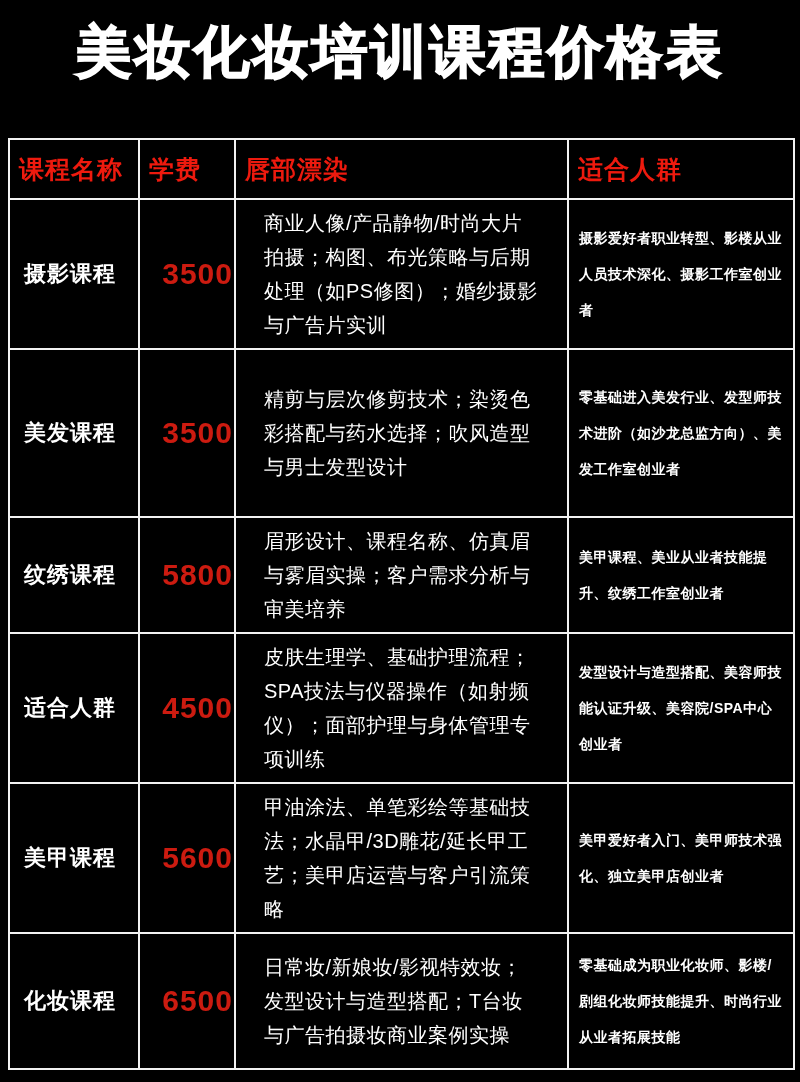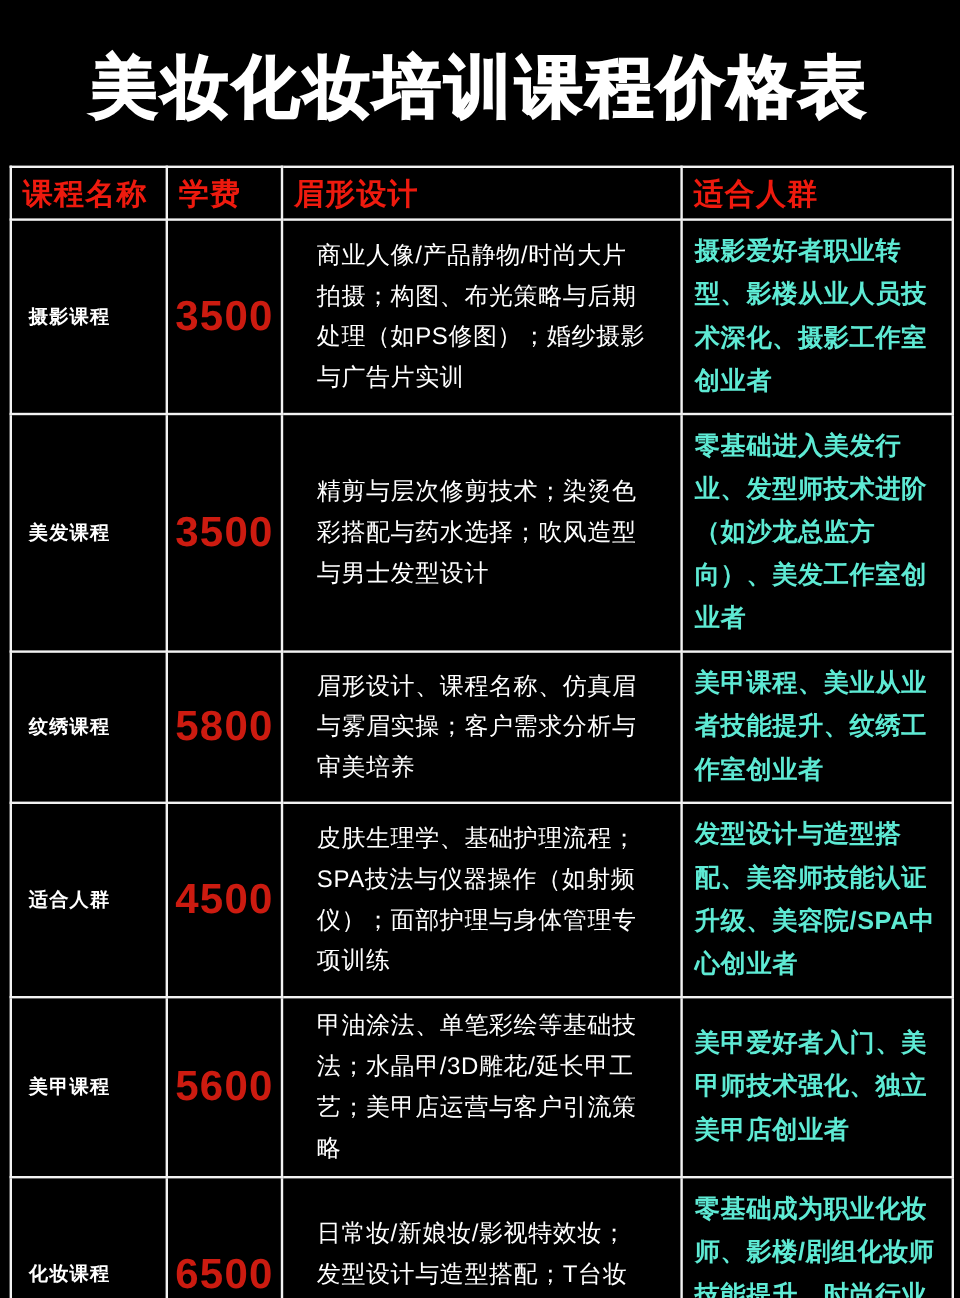--- a/index.html
+++ b/index.html
@@ -12,21 +12,21 @@
     width: 800px;
     height: 1082px;
     background: #000000;
     overflow: hidden;
     font-family: "Liberation Sans", sans-serif;
   }
   .page-title {
     margin: 0;
     height: 138px;
     box-sizing: border-box;
-    padding-top: 42px;
+    padding-top: 21px;
     text-align: center;
     color: #ffffff;
     font-size: 56px;
     font-weight: 900;
     letter-spacing: 3px;
     line-height: 1.1;
     -webkit-text-stroke: 1.5px #ffffff;
   }
   table.price-table {
     border-collapse: collapse;
@@ -40,53 +40,53 @@
   .price-table col.c3 { width: 333px; }
   .price-table col.c4 { width: 226px; }
   .price-table th,
   .price-table td {
     border: 2px solid #f2f2f2;
     background: #000000;
     vertical-align: middle;
     box-sizing: border-box;
   }
   .price-table th {
-    height: 44px;
+    height: 60px;
     color: #ee1a0e;
     font-size: 25px;
     font-weight: 800;
     text-align: left;
     padding: 0 9px;
     letter-spacing: 1px;
   }
   td.course-cell {
     color: #ffffff;
-    font-size: 16px;
+    font-size: 22px;
     font-weight: 800;
     padding-left: 14px;
     letter-spacing: 1px;
   }
   td.price-cell {
     color: #cc1b10;
-    font-size: 35px;
+    font-size: 30px;
     font-weight: 800;
-    text-align: center;
+    text-align: right;
     letter-spacing: 1px;
   }
   td.content-cell {
     color: #ffffff;
     font-size: 20px;
     font-weight: 400;
     padding: 6px 28px;
     line-height: 34px;
     letter-spacing: 0.5px;
   }
   td.audience-cell {
-    color: #5eead4;
-    font-size: 21px;
+    color: #ffffff;
+    font-size: 14px;
     font-weight: 800;
     padding: 8px 10px;
     line-height: 36px;
     letter-spacing: 0.5px;
   }
 </style>
 </head>
 <body>
 
 <div class="page">
@@ -97,21 +97,21 @@
     <colgroup>
       <col class="c1">
         <col class="c2">
         <col class="c3">
         <col class="c4">
     </colgroup>
     <thead>
       <tr>
         <th>课程名称</th>
         <th>学费</th>
-        <th>眉形设计</th>
+        <th>唇部漂染</th>
         <th>适合人群</th>
       </tr>
     </thead>
     <tbody>
       <tr style="height:140px;">
         <td class="course-cell">摄影课程</td>
         <td class="price-cell">3500</td>
         <td class="content-cell">商业人像/产品静物/时尚大片拍摄；构图、布光策略与后期处理（如PS修图）；婚纱摄影与广告片实训</td>
         <td class="audience-cell">摄影爱好者职业转型、影楼从业人员技术深化、摄影工作室创业者</td>
       </tr>

